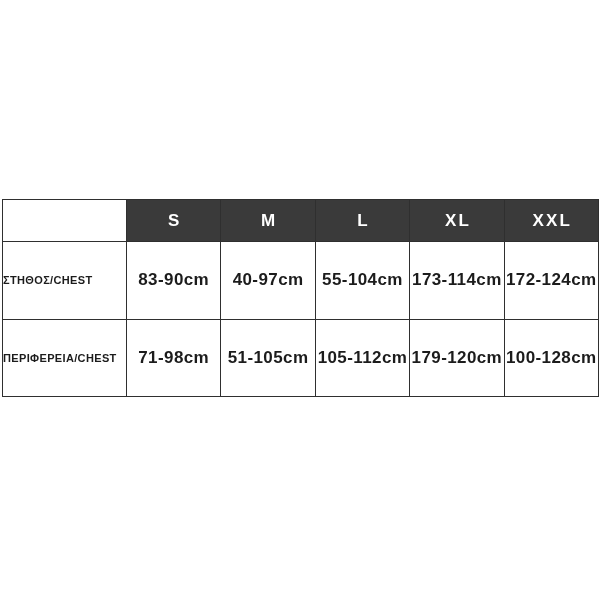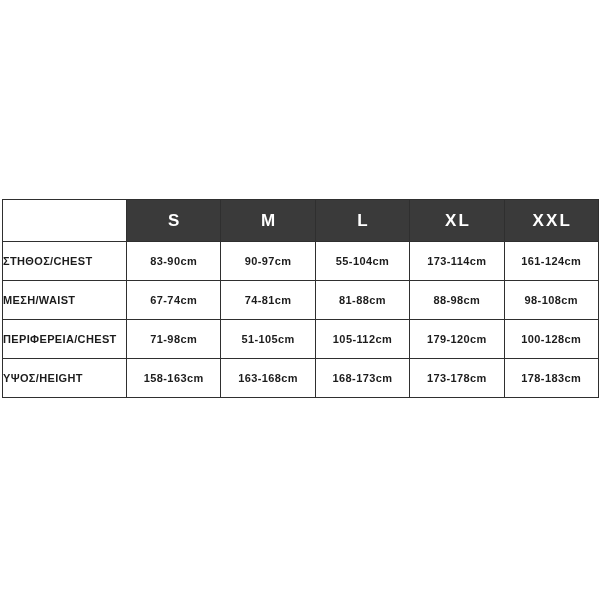--- a/index.html
+++ b/index.html
@@ -69,21 +69,21 @@
     text-align: left;
     vertical-align: middle;
     padding-left: 12px;
     letter-spacing: 0.35px;
     white-space: nowrap;
   }
 
   td.measure-cell {
     background: #ffffff;
     color: #1c1c1c;
-    font-size: 11px;
+    font-size: 17px;
     font-weight: bold;
     text-align: center;
     vertical-align: middle;
     letter-spacing: 0.4px;
     white-space: nowrap;
   }
 </style>
 </head>
 <body>
 
@@ -104,44 +104,28 @@
         <th class="size-head">M</th>
         <th class="size-head">L</th>
         <th class="size-head">XL</th>
         <th class="size-head">XXL</th>
       </tr>
     </thead>
     <tbody>
       <tr class="data-row">
         <td class="row-label">ΣΤΗΘΟΣ/CHEST</td>
         <td class="measure-cell">83-90cm</td>
-        <td class="measure-cell">90-97cm</td>
+        <td class="measure-cell">40-97cm</td>
         <td class="measure-cell">55-104cm</td>
         <td class="measure-cell">173-114cm</td>
-        <td class="measure-cell">161-124cm</td>
-      </tr>
-      <tr class="data-row">
-        <td class="row-label">ΜΕΣΗ/WAIST</td>
-        <td class="measure-cell">67-74cm</td>
-        <td class="measure-cell">74-81cm</td>
-        <td class="measure-cell">81-88cm</td>
-        <td class="measure-cell">88-98cm</td>
-        <td class="measure-cell">98-108cm</td>
+        <td class="measure-cell">172-124cm</td>
       </tr>
       <tr class="data-row">
         <td class="row-label">ΠΕΡΙΦΕΡΕΙΑ/CHEST</td>
         <td class="measure-cell">71-98cm</td>
         <td class="measure-cell">51-105cm</td>
         <td class="measure-cell">105-112cm</td>
         <td class="measure-cell">179-120cm</td>
         <td class="measure-cell">100-128cm</td>
       </tr>
-      <tr class="data-row">
-        <td class="row-label">ΥΨΟΣ/HEIGHT</td>
-        <td class="measure-cell">158-163cm</td>
-        <td class="measure-cell">163-168cm</td>
-        <td class="measure-cell">168-173cm</td>
-        <td class="measure-cell">173-178cm</td>
-        <td class="measure-cell">178-183cm</td>
-      </tr>
     </tbody>
   </table>
 </div>
 
 </body></html>

